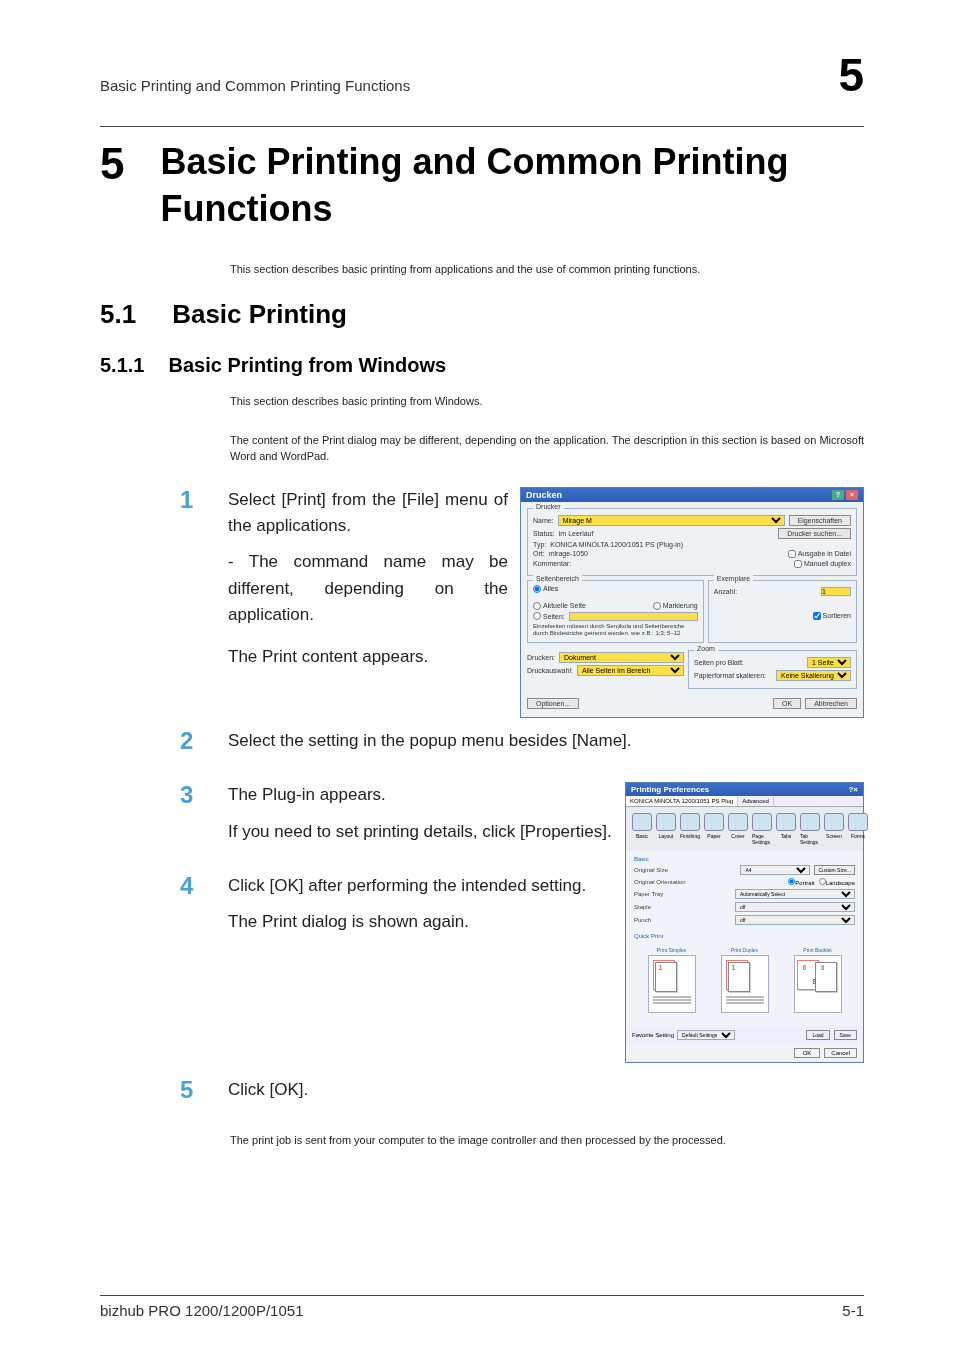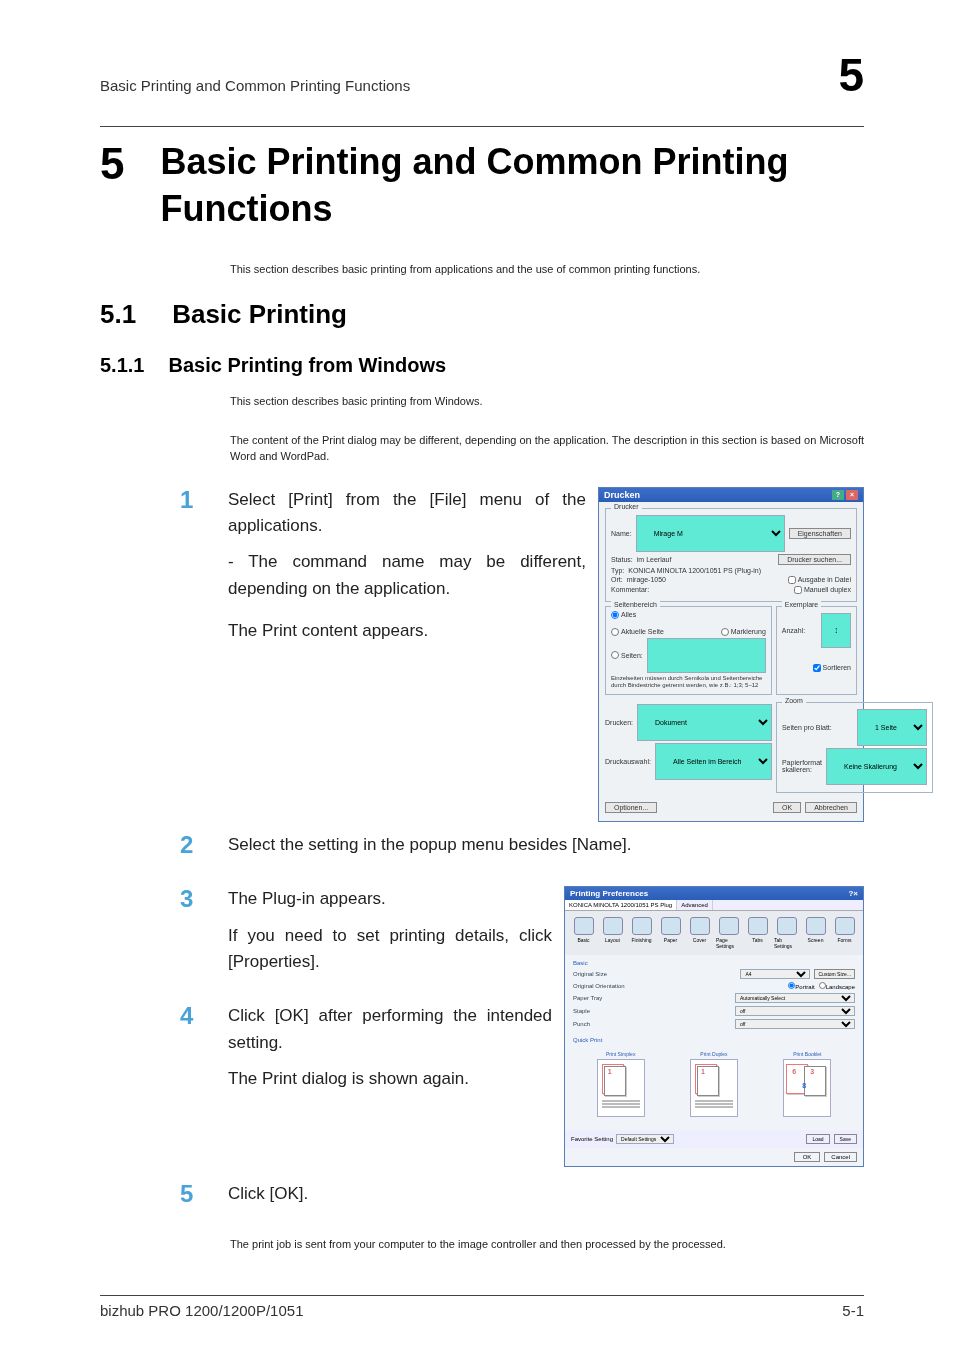--- a/index.html
+++ b/index.html
@@ -128,31 +128,31 @@
   .fieldset .legend {
     position: absolute;
     top: -6px;
     left: 5px;
     background: #eef2f5;
     padding: 0 3px;
     font-size: 7px;
   }
   .dlg .row { display:flex; justify-content:space-between; align-items:center; margin:2px 0; gap:4px;}
   .dlg input[type=text], .dlg select {
-    font-size: 7px; padding:13px; border:1px solid #9ab; background:#5eead4;
+    font-size: 7px; padding:0; border:1px solid #9ab; background:#fde047;
   }
   .dlg .btn {
     border: 1px solid #888; background:#e8e8e8; padding: 1px 8px; font-size:7px;
   }
   .dlg label { display:flex; align-items:center; gap:2px; }
   .dlg input[type=radio], .dlg input[type=checkbox] { width:8px; height:8px; }
 
   .plugin {
     border: 1px solid #5a7fb8;
-    width: 300px;
+    width: 239px;
     font-size: 6px;
     background:#f0f4f8;
     font-family: Tahoma, Arial, sans-serif;
   }
   .plugin .ptitle {
     background: linear-gradient(#3d6fc9,#2a5db8);
     color:#fff; padding:2px 5px; font-size:8px; font-weight:bold;
     display:flex; justify-content:space-between;
   }
   .plugin .ptabs {
@@ -259,21 +259,21 @@
     <div class="step-row">
       <div class="step-num">1</div>
       <div class="step-text">
         <p>Select [Print] from the [File] menu of the applications.</p>
         <p>- The command name may be different, depending on the application.</p>
         <p style="margin-top:16px">The Print content appears.</p>
       </div>
     </div>
   </div>
   <div class="right-col">
-    <div class="dlg" style="width:266px">
+    <div class="dlg" style="width:344px">
       <div class="dlg-title">
         <span>Drucken</span>
         <span class="wbtns">
           <span class="wbtn help">?</span>
           <span class="wbtn">×</span>
         </span>
       </div>
       <div class="dlg-body">
         <div class="fieldset">
           <span class="legend">Drucker</span>

